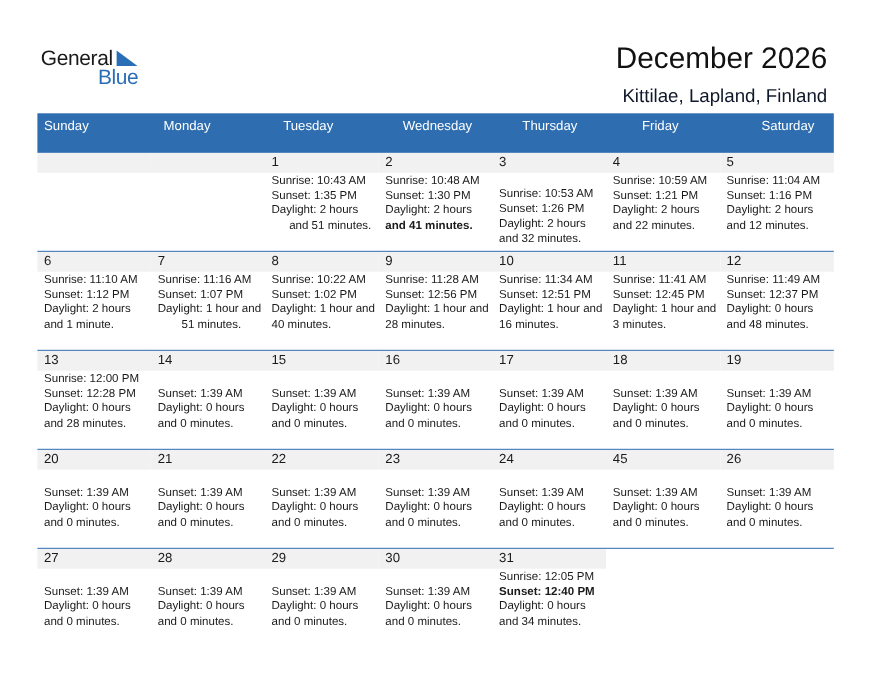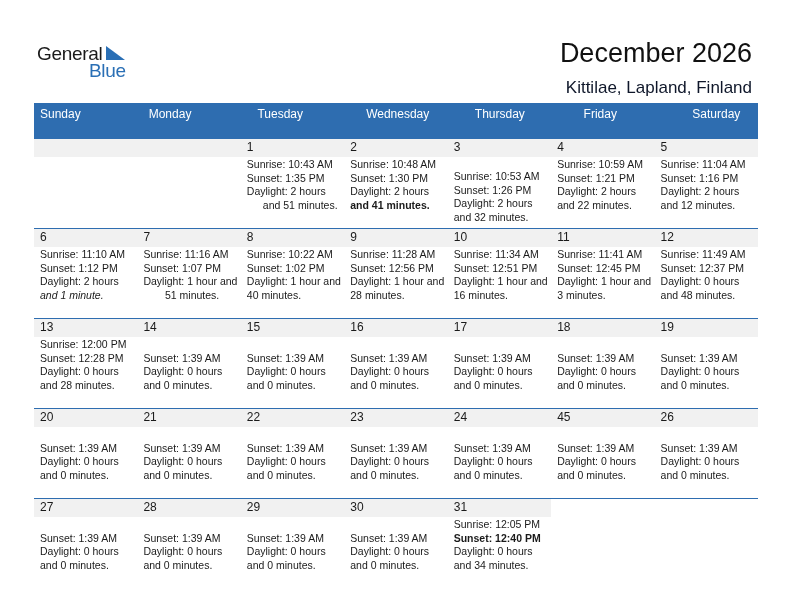--- a/index.html
+++ b/index.html
@@ -102,21 +102,21 @@
         </div>
       </div>
       <div class="week">
         <div class="week-grid">
           <div class="day">
             <div class="daynum">6</div>
             <div class="info">
               <div style="min-height: 13.5px;">Sunrise: 11:10 AM</div>
               <div style="min-height: 13.5px;">Sunset: 1:12 PM</div>
               <div style="min-height: 13.5px;">Daylight: 2 hours</div>
-              <div style="min-height: 13.5px; font-style: italic;">and 1 minute.</div>
+              <div style="min-height: 13.5px;">and 1 minute.</div>
             </div>
           </div>
           <div class="day">
             <div class="daynum">7</div>
             <div class="info">
               <div style="min-height: 13.5px;">Sunrise: 11:16 AM</div>
               <div style="min-height: 13.5px;">Sunset: 1:07 PM</div>
               <div style="min-height: 13.5px;">Daylight: 1 hour and</div>
               <div style="min-height: 13.5px; text-align: center;">51 minutes.</div>
             </div>

